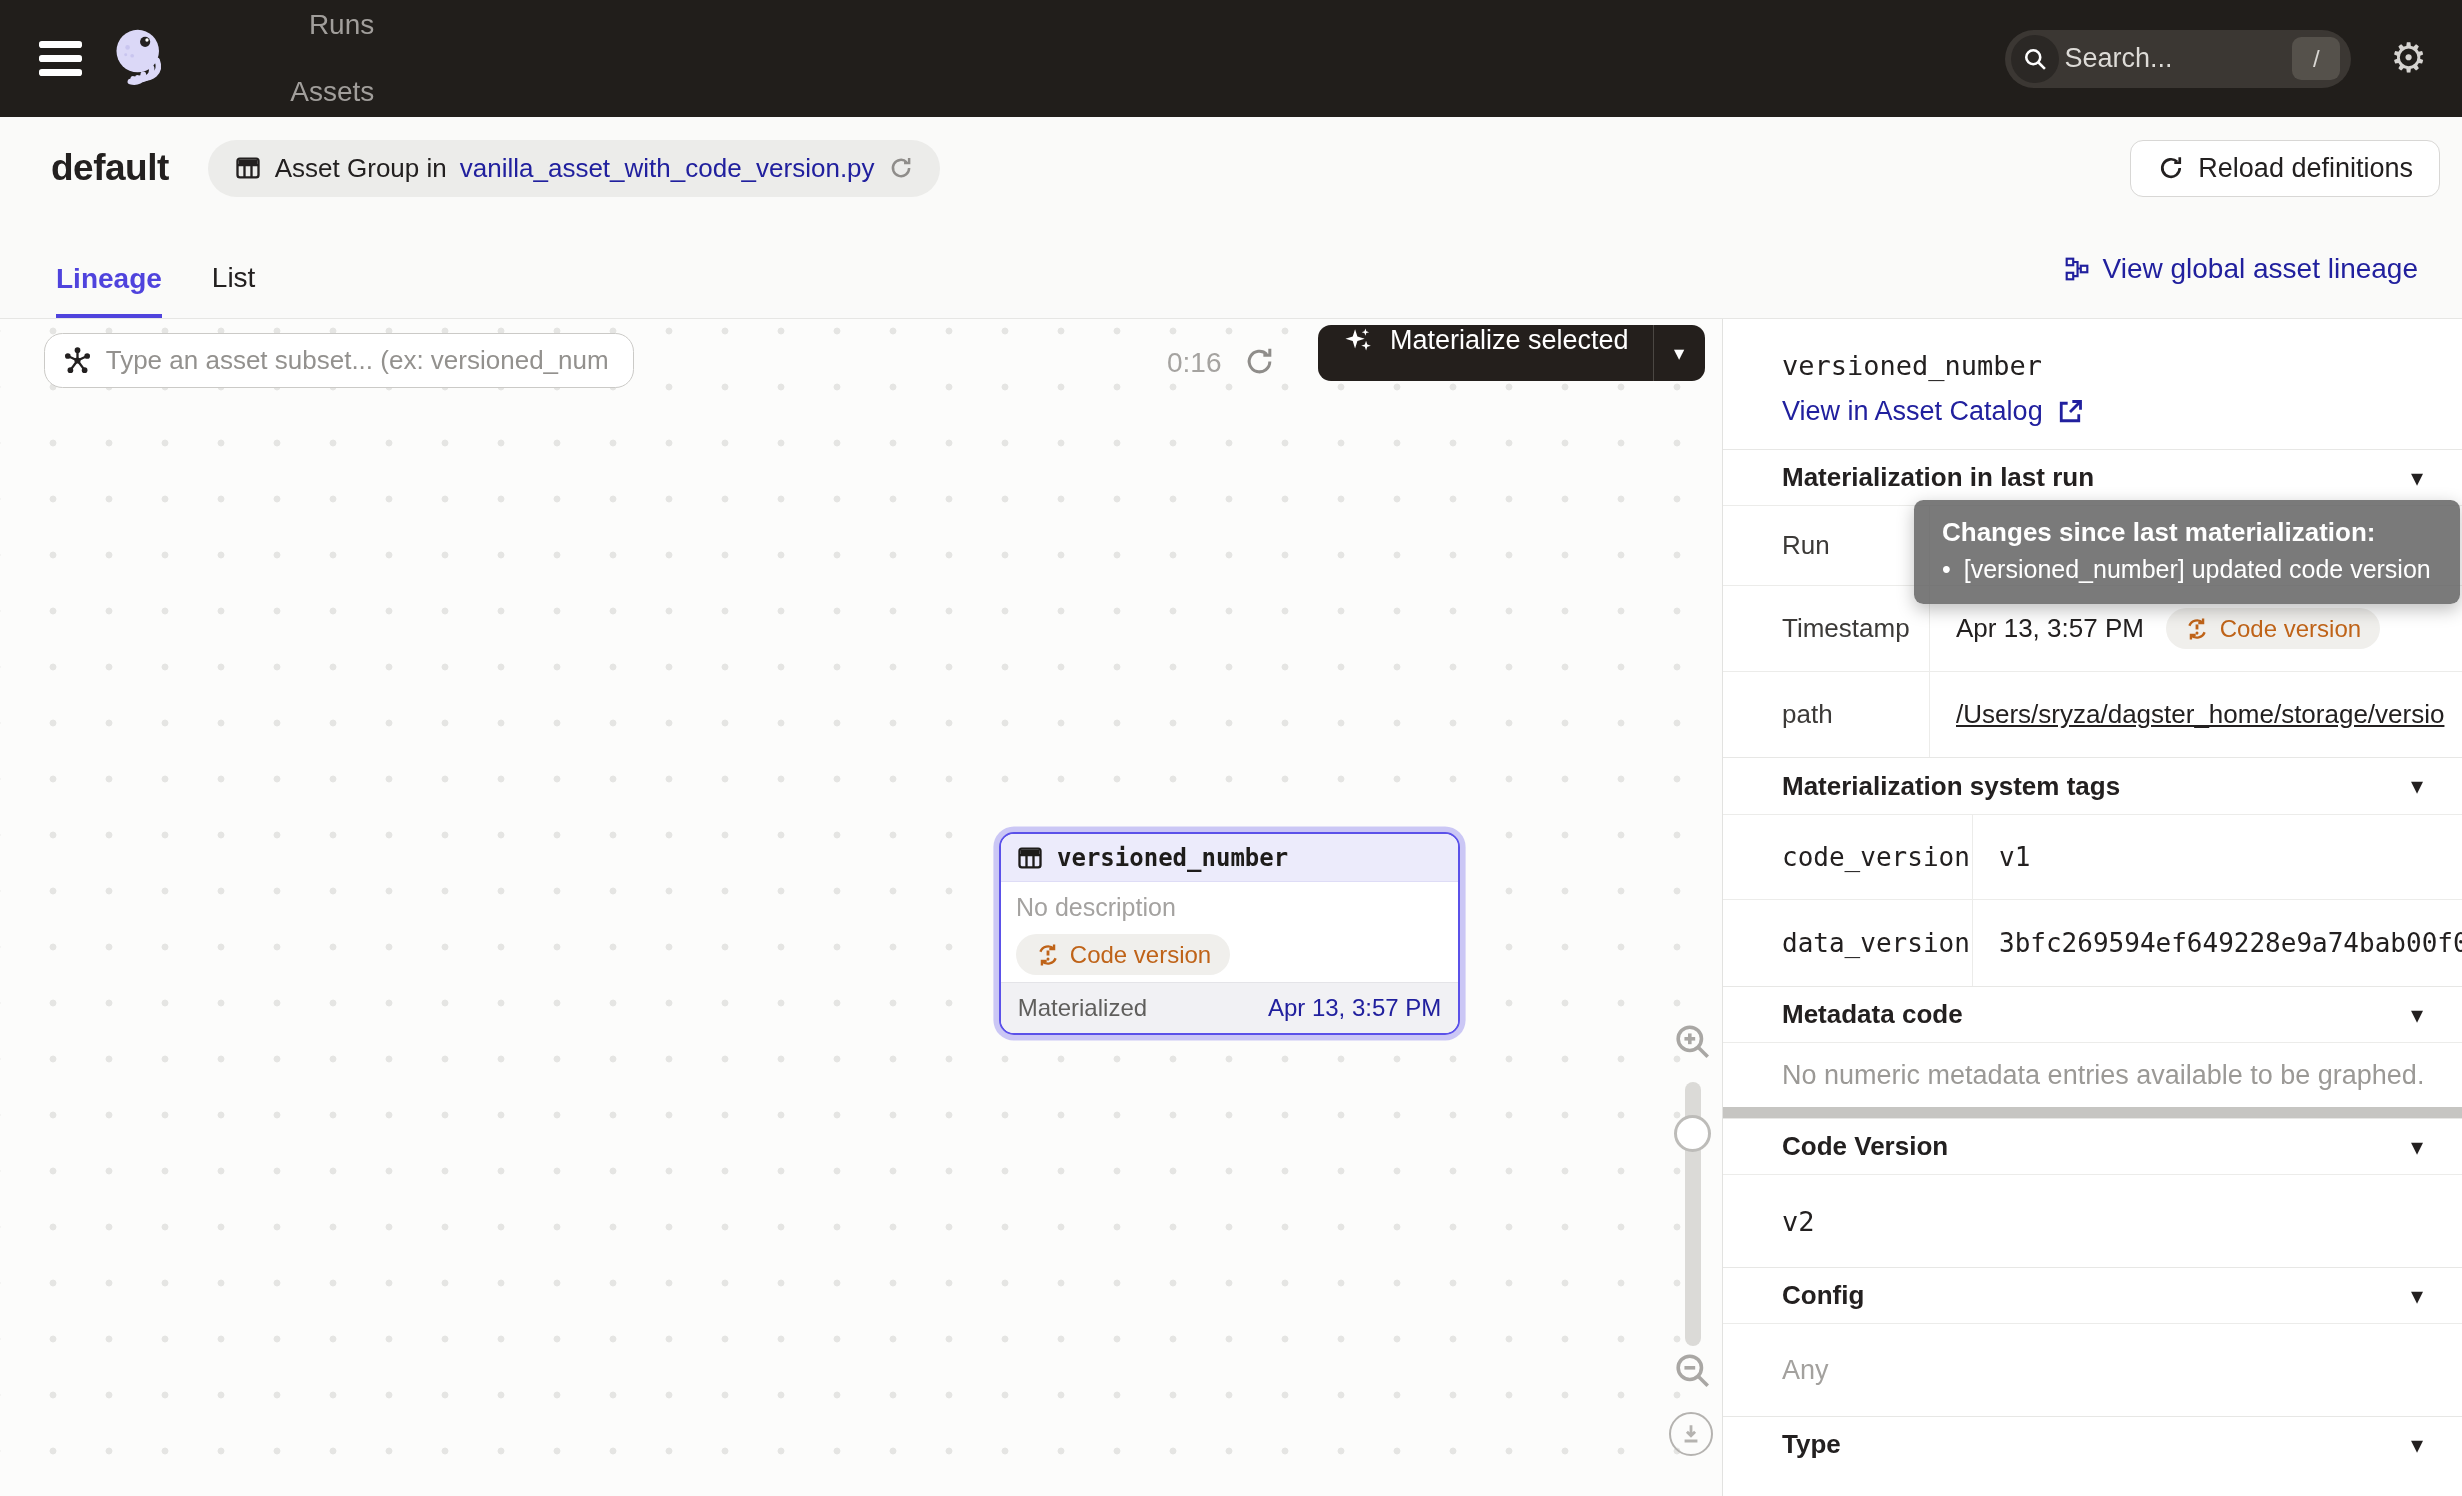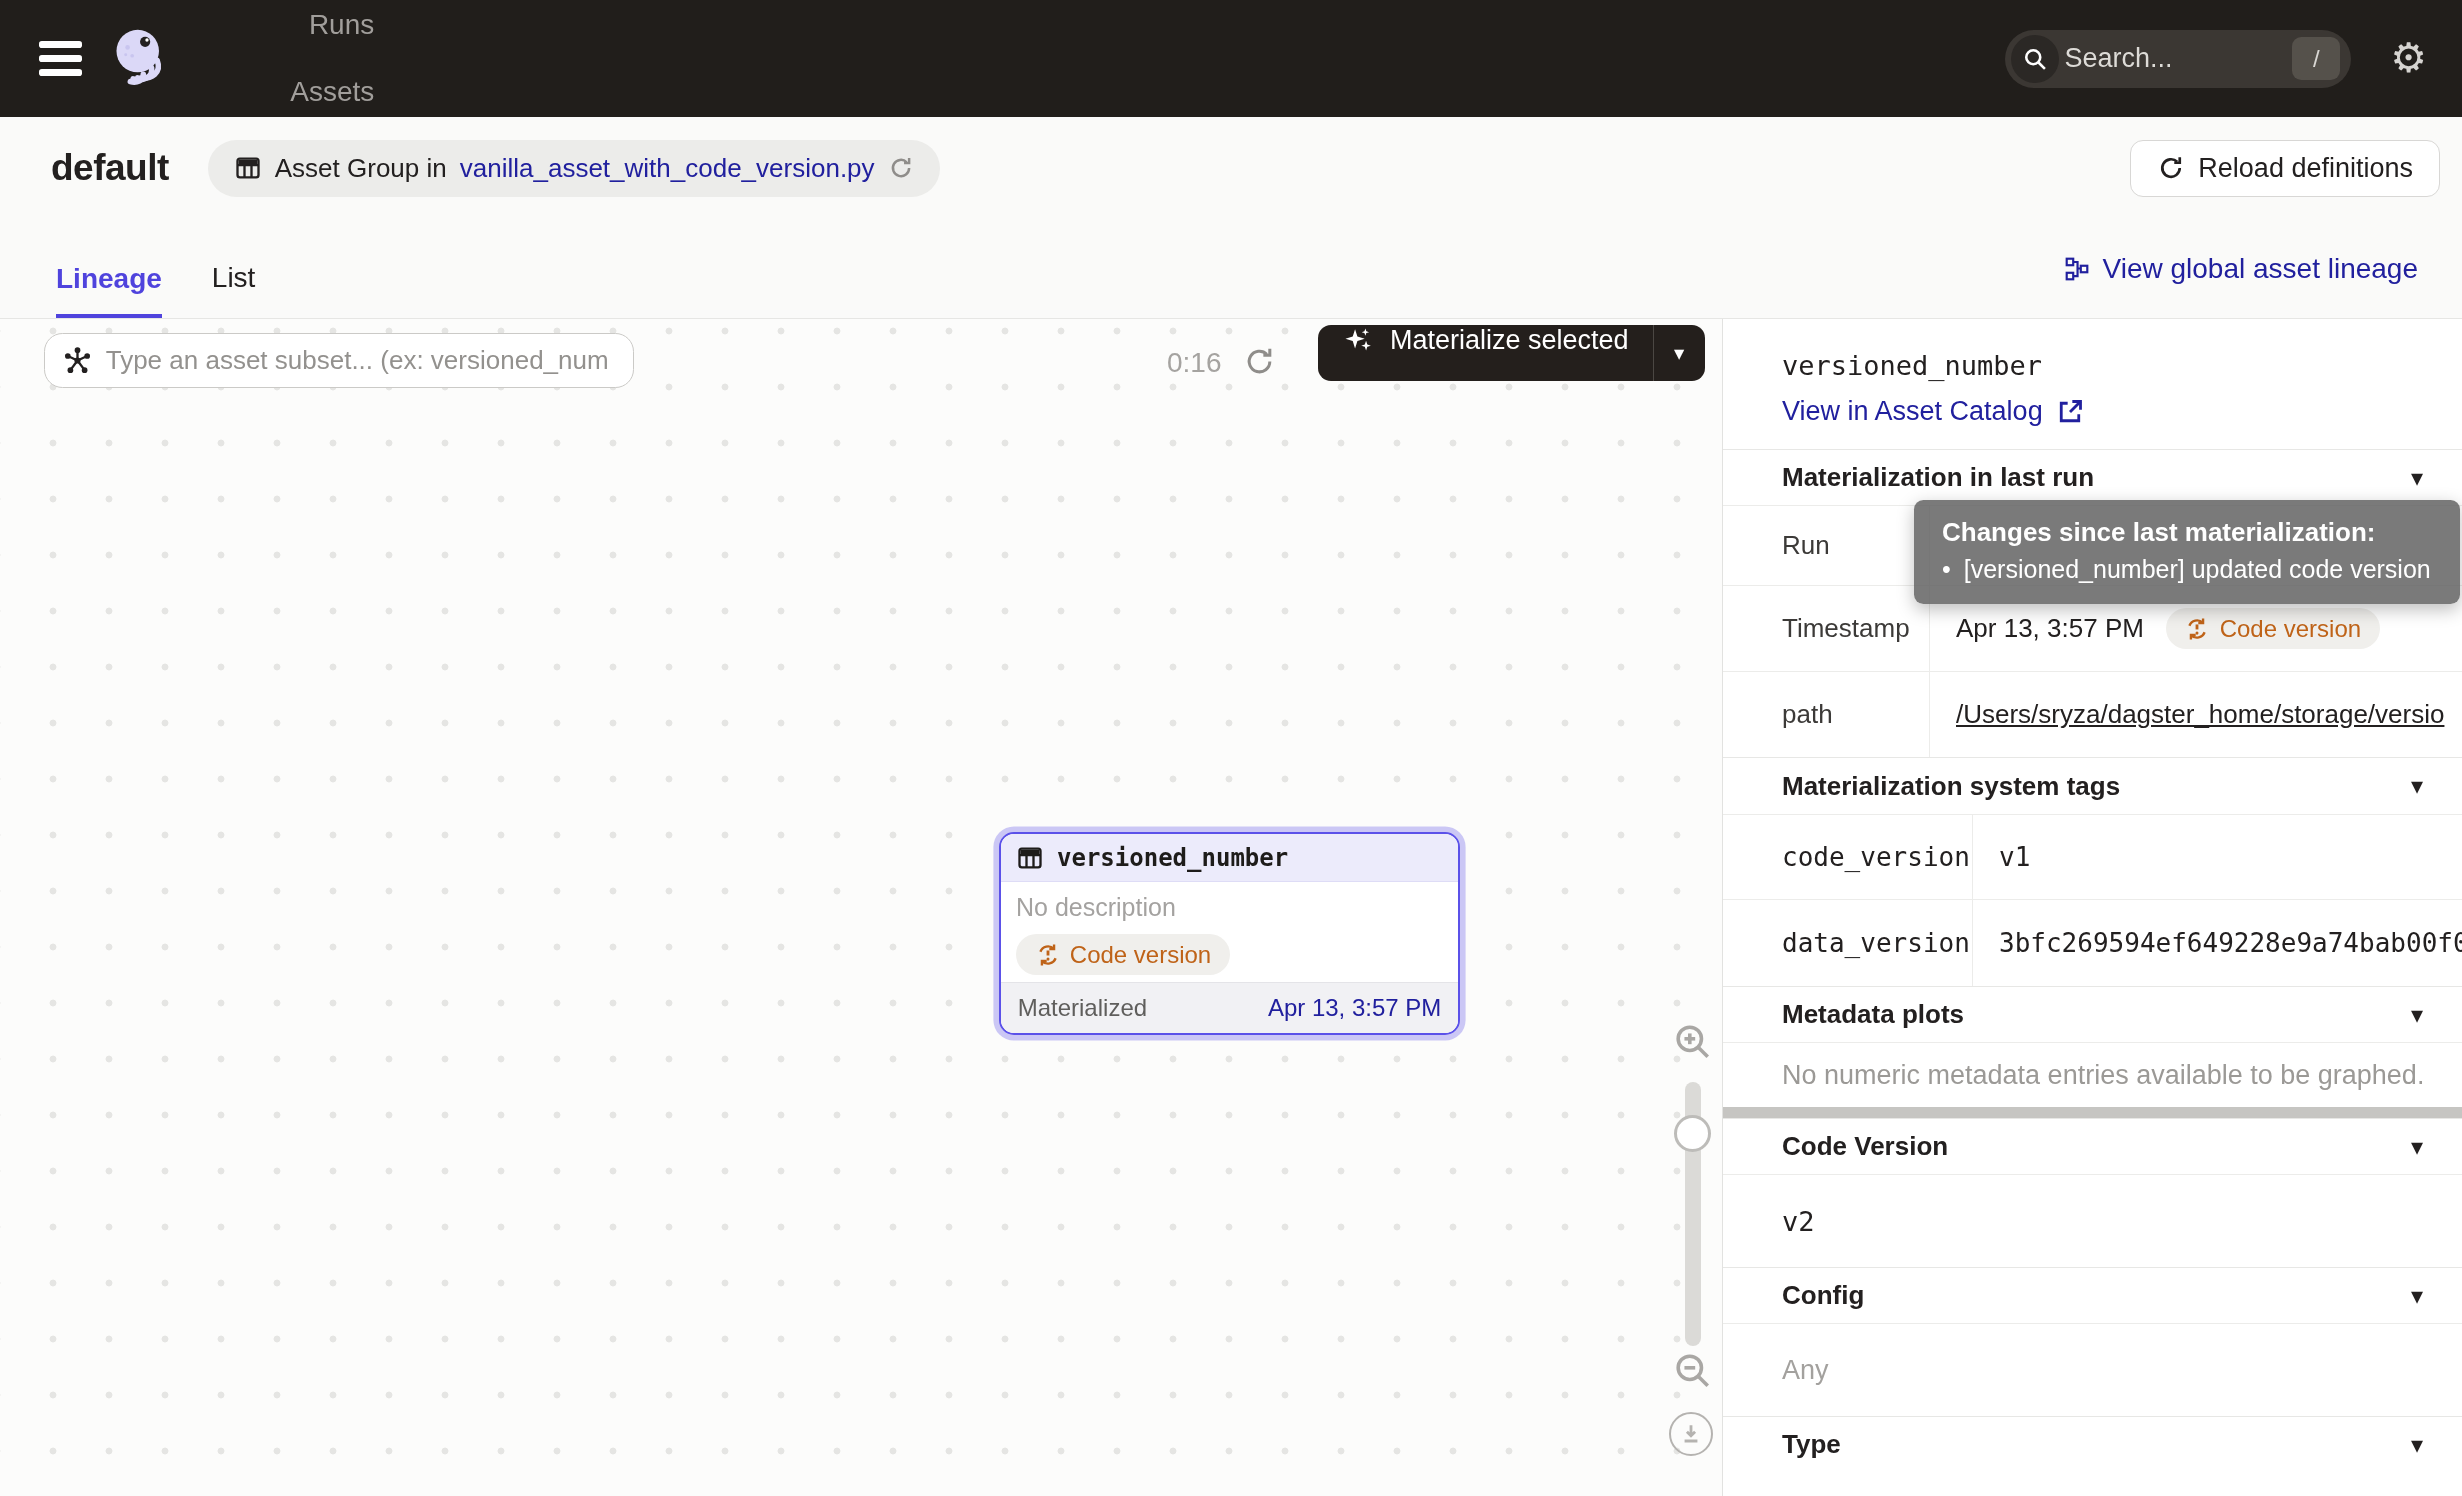--- a/index.html
+++ b/index.html
@@ -430,21 +430,21 @@
     <div class="plabel">code_version</div>
     <div class="pvalue mono">v1</div>
   </div>
 
   <div class="prow wide h94">
     <div class="plabel">data_version</div>
     <div class="pvalue mono">3bfc269594ef649228e9a74bab00f04</div>
   </div>
 
   <div class="sec h60">
-    <span class="sec-title">Metadata plots</span>
+    <span class="sec-title">Metadata code</span>
     <span class="caret">▾</span>
   </div>
 
   <div class="p-empty h70">No numeric metadata entries available to be graphed.</div>
 
   <div class="hbar"></div>
 
   <div class="sec h60">
     <span class="sec-title">Code Version</span>
     <span class="caret">▾</span>

